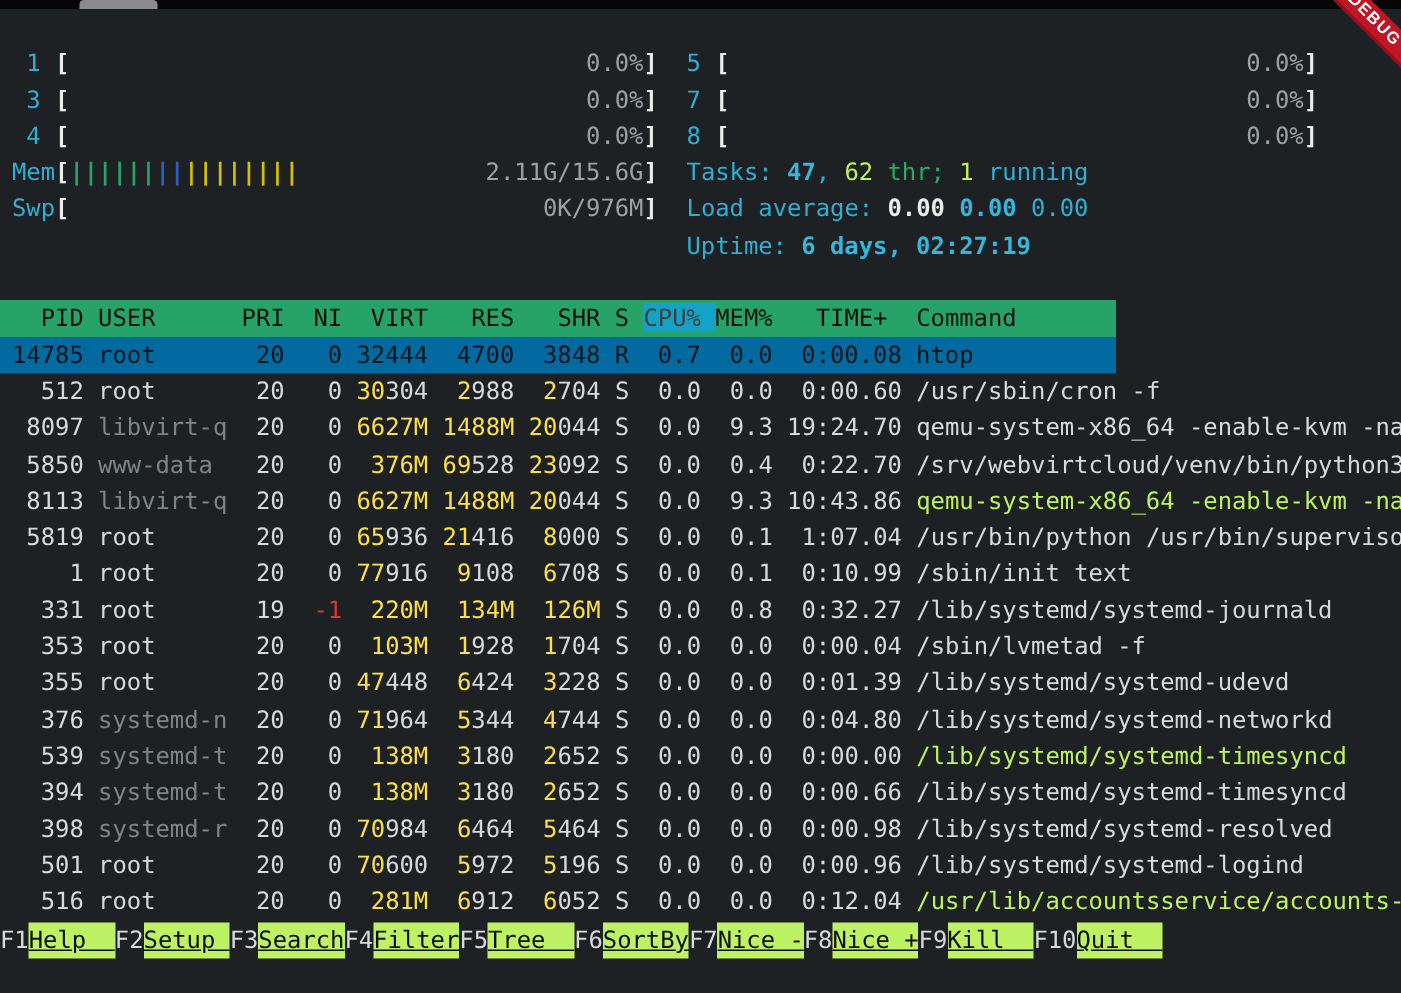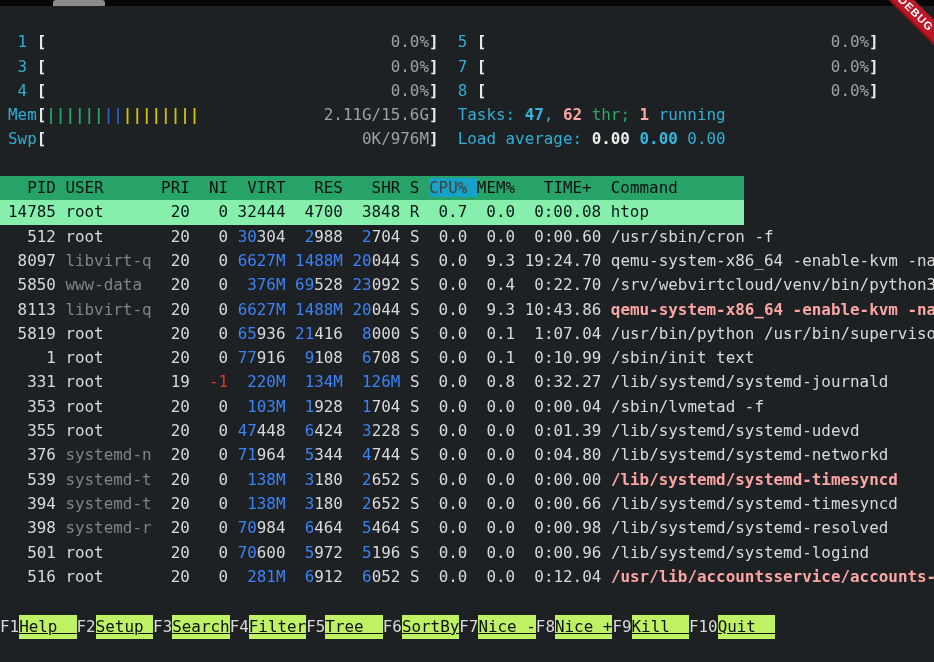--- a/index.html
+++ b/index.html
@@ -24,31 +24,31 @@
   .ln{
     height:24.3px;line-height:24.3px;white-space:pre;
     padding-left:8px;color:#d8d9da;
   }
   .w{color:#d8d9da}
   .wb{color:#ebecec;font-weight:bold}
   .dim{color:#7f8487}
   .gv{color:#9ca1a4}
   .cy{color:#31aed3}
   .cyb{color:#35b6dc;font-weight:bold}
-  .cynum{color:#3b82f6}
+  .cynum{color:#fde047}
   .gr{color:#2aa968}
-  .grb{color:#fca5a5;font-weight:bold}
+  .grb{color:#bef264;font-weight:normal}
   .red{color:#e0342c}
   .bar-g{color:#2aa368;font-weight:bold}
   .bar-b{color:#2b5fc4;font-weight:bold}
   .bar-y{color:#d3c104;font-weight:bold}
   .hdr{background:#27a269;}
   .hdr span{color:#0b120e;}
   .hdr span.sortcell{background:#14a3c7;color:#404040;}
-  .sel{background:#86efac;}
+  .sel{background:#0369a1;}
   .sel span{color:#06161b;}
   .fbar{
     position:absolute;left:0;top:615px;width:934px;height:24.3px;
     display:flex;font-size:15.9px;line-height:24.3px;white-space:pre;
   }
   .fbar span{flex:none;}
   .fkey{color:#d8d9da;}
   .flabel{background:#bef264;color:#0b0f10;text-decoration:underline;}
   .ffill{flex:1 1 auto;background:#14a3c7;}
 </style>
@@ -63,20 +63,21 @@
   <span>DEBUG</span>
 </div>
 
 <div class="term" id="term">
     <div class="ln"></div>
     <div class="ln"><span class="cy"> 1 </span><span class="wb">[</span><span class="gv">                                    0.0%</span><span class="wb">]</span><span>  </span><span class="cy">5 </span><span class="wb">[</span><span class="gv">                                    0.0%</span><span class="wb">]</span></div>
     <div class="ln"><span class="cy"> 3 </span><span class="wb">[</span><span class="gv">                                    0.0%</span><span class="wb">]</span><span>  </span><span class="cy">7 </span><span class="wb">[</span><span class="gv">                                    0.0%</span><span class="wb">]</span></div>
     <div class="ln"><span class="cy"> 4 </span><span class="wb">[</span><span class="gv">                                    0.0%</span><span class="wb">]</span><span>  </span><span class="cy">8 </span><span class="wb">[</span><span class="gv">                                    0.0%</span><span class="wb">]</span></div>
     <div class="ln"><span class="cy">Mem</span><span class="wb">[</span><span class="bar-g">||||||</span><span class="bar-b">||</span><span class="bar-y">||||||||</span><span class="gv">             2.11G/15.6G</span><span class="wb">]</span><span>  </span><span class="cy">Tasks: </span><span class="cyb">47</span><span class="cy">, </span><span class="grb">62</span><span class="gr"> thr; </span><span class="grb">1</span><span class="cy"> running</span></div>
     <div class="ln"><span class="cy">Swp</span><span class="wb">[</span><span class="gv">                                 0K/976M</span><span class="wb">]</span><span>  </span><span class="cy">Load average: </span><span class="wb">0.00</span><span> </span><span class="cyb">0.00</span><span> </span><span class="cy">0.00</span></div>
+    <div class="ln"><span>                                               </span><span class="cy">Uptime: </span><span class="cyb">6 days, 02:27:19</span></div>
     <div class="ln"></div>
     <div class="ln hdr"><span>  PID </span><span>USER      </span><span>PRI </span><span> NI </span><span> VIRT </span><span>  RES </span><span>  SHR </span><span>S </span><span class="sortcell">CPU% </span><span>MEM% </span><span>  TIME+  </span><span>Command                           </span></div>
     <div class="ln sel"><span>14785 root       20   0 32444  4700  3848 R  0.7  0.0  0:00.08 htop</span></div>
     <div class="ln"><span class="w">  512 </span><span class="w">root      </span><span class="w"> 20 </span><span class="w">  0 </span><span class="w"></span><span class="cynum">30</span><span class="w">304</span><span class="w"> </span><span class="w"> </span><span class="cynum">2</span><span class="w">988</span><span class="w"> </span><span class="w"> </span><span class="cynum">2</span><span class="w">704</span><span class="w"> </span><span class="w">S </span><span class="w"> 0.0 </span><span class="w"> 0.0 </span><span class="w"> 0:00.60 </span><span class="w">/usr/sbin/cron -f</span></div>
     <div class="ln"><span class="w"> 8097 </span><span class="dim">libvirt-q </span><span class="w"> 20 </span><span class="w">  0 </span><span class="cynum">6627M</span><span class="w"> </span><span class="cynum">1488M</span><span class="w"> </span><span class="w"></span><span class="cynum">20</span><span class="w">044</span><span class="w"> </span><span class="w">S </span><span class="w"> 0.0 </span><span class="w"> 9.3 </span><span class="w">19:24.70 </span><span class="w">qemu-system-x86_64 -enable-kvm -na</span></div>
     <div class="ln"><span class="w"> 5850 </span><span class="dim">www-data  </span><span class="w"> 20 </span><span class="w">  0 </span><span class="cynum"> 376M</span><span class="w"> </span><span class="w"></span><span class="cynum">69</span><span class="w">528</span><span class="w"> </span><span class="w"></span><span class="cynum">23</span><span class="w">092</span><span class="w"> </span><span class="w">S </span><span class="w"> 0.0 </span><span class="w"> 0.4 </span><span class="w"> 0:22.70 </span><span class="w">/srv/webvirtcloud/venv/bin/python3</span></div>
     <div class="ln"><span class="w"> 8113 </span><span class="dim">libvirt-q </span><span class="w"> 20 </span><span class="w">  0 </span><span class="cynum">6627M</span><span class="w"> </span><span class="cynum">1488M</span><span class="w"> </span><span class="w"></span><span class="cynum">20</span><span class="w">044</span><span class="w"> </span><span class="w">S </span><span class="w"> 0.0 </span><span class="w"> 9.3 </span><span class="w">10:43.86 </span><span class="grb">qemu-system-x86_64 -enable-kvm -na</span></div>
     <div class="ln"><span class="w"> 5819 </span><span class="w">root      </span><span class="w"> 20 </span><span class="w">  0 </span><span class="w"></span><span class="cynum">65</span><span class="w">936</span><span class="w"> </span><span class="w"></span><span class="cynum">21</span><span class="w">416</span><span class="w"> </span><span class="w"> </span><span class="cynum">8</span><span class="w">000</span><span class="w"> </span><span class="w">S </span><span class="w"> 0.0 </span><span class="w"> 0.1 </span><span class="w"> 1:07.04 </span><span class="w">/usr/bin/python /usr/bin/superviso</span></div>
     <div class="ln"><span class="w">    1 </span><span class="w">root      </span><span class="w"> 20 </span><span class="w">  0 </span><span class="w"></span><span class="cynum">77</span><span class="w">916</span><span class="w"> </span><span class="w"> </span><span class="cynum">9</span><span class="w">108</span><span class="w"> </span><span class="w"> </span><span class="cynum">6</span><span class="w">708</span><span class="w"> </span><span class="w">S </span><span class="w"> 0.0 </span><span class="w"> 0.1 </span><span class="w"> 0:10.99 </span><span class="w">/sbin/init text</span></div>
     <div class="ln"><span class="w">  331 </span><span class="w">root      </span><span class="w"> 19 </span><span class="red"> -1 </span><span class="cynum"> 220M</span><span class="w"> </span><span class="cynum"> 134M</span><span class="w"> </span><span class="cynum"> 126M</span><span class="w"> </span><span class="w">S </span><span class="w"> 0.0 </span><span class="w"> 0.8 </span><span class="w"> 0:32.27 </span><span class="w">/lib/systemd/systemd-journald</span></div>

